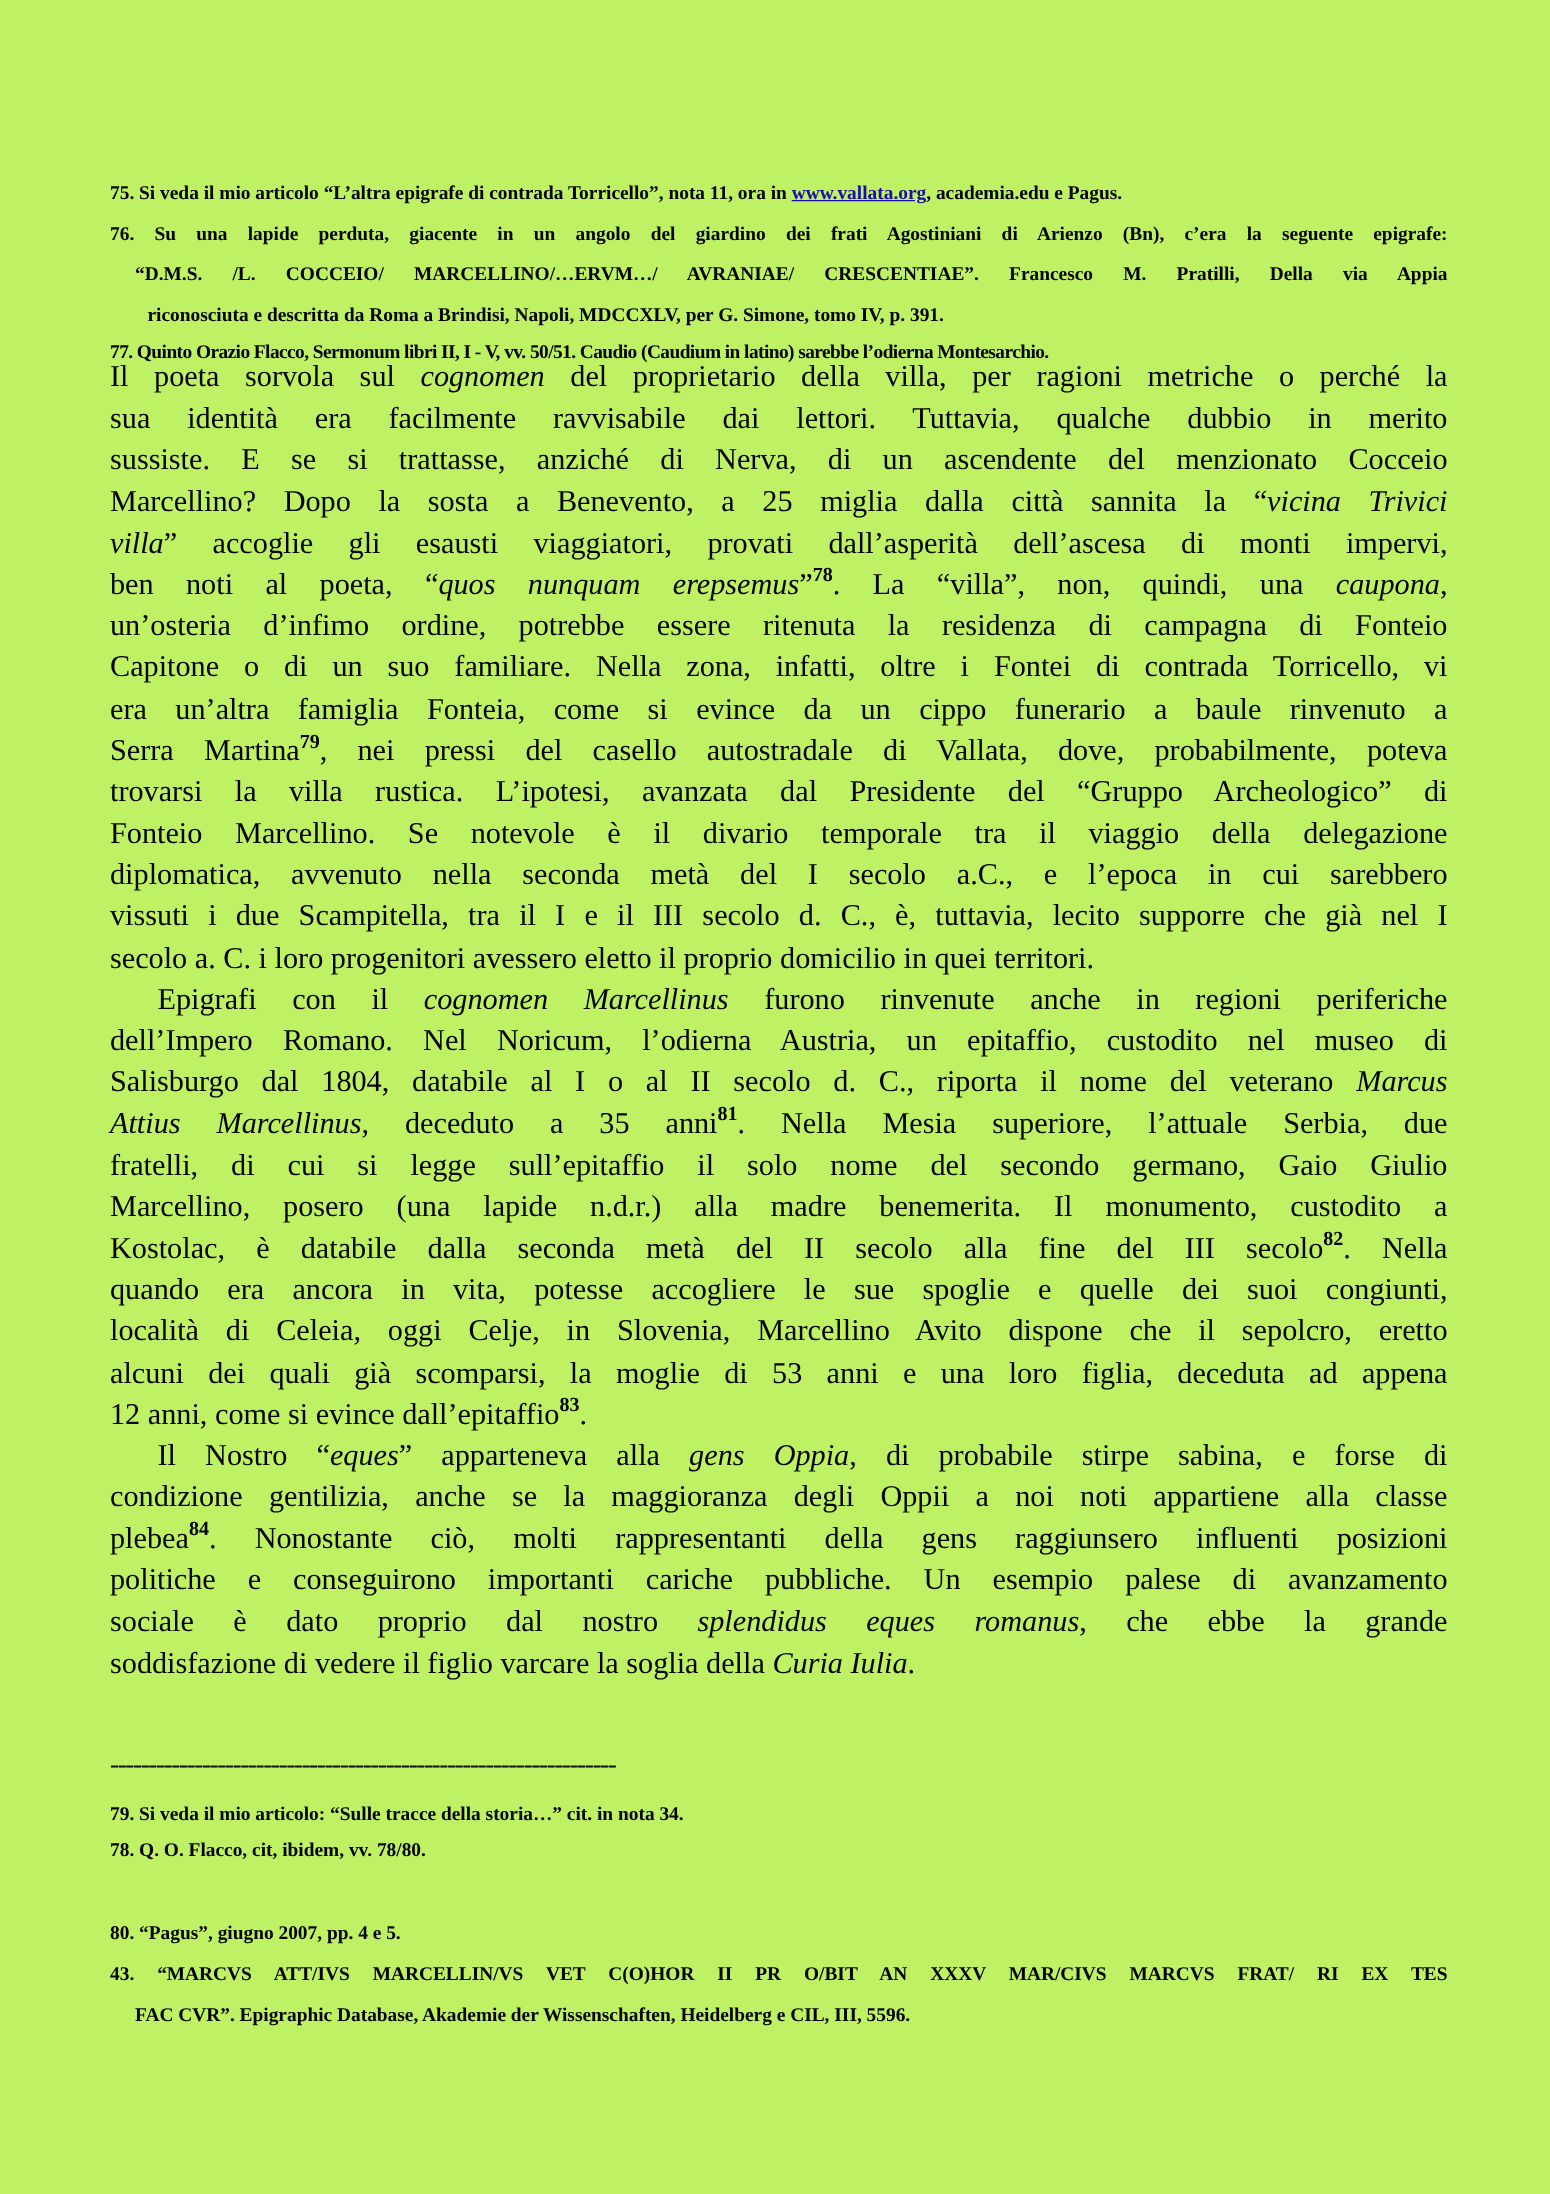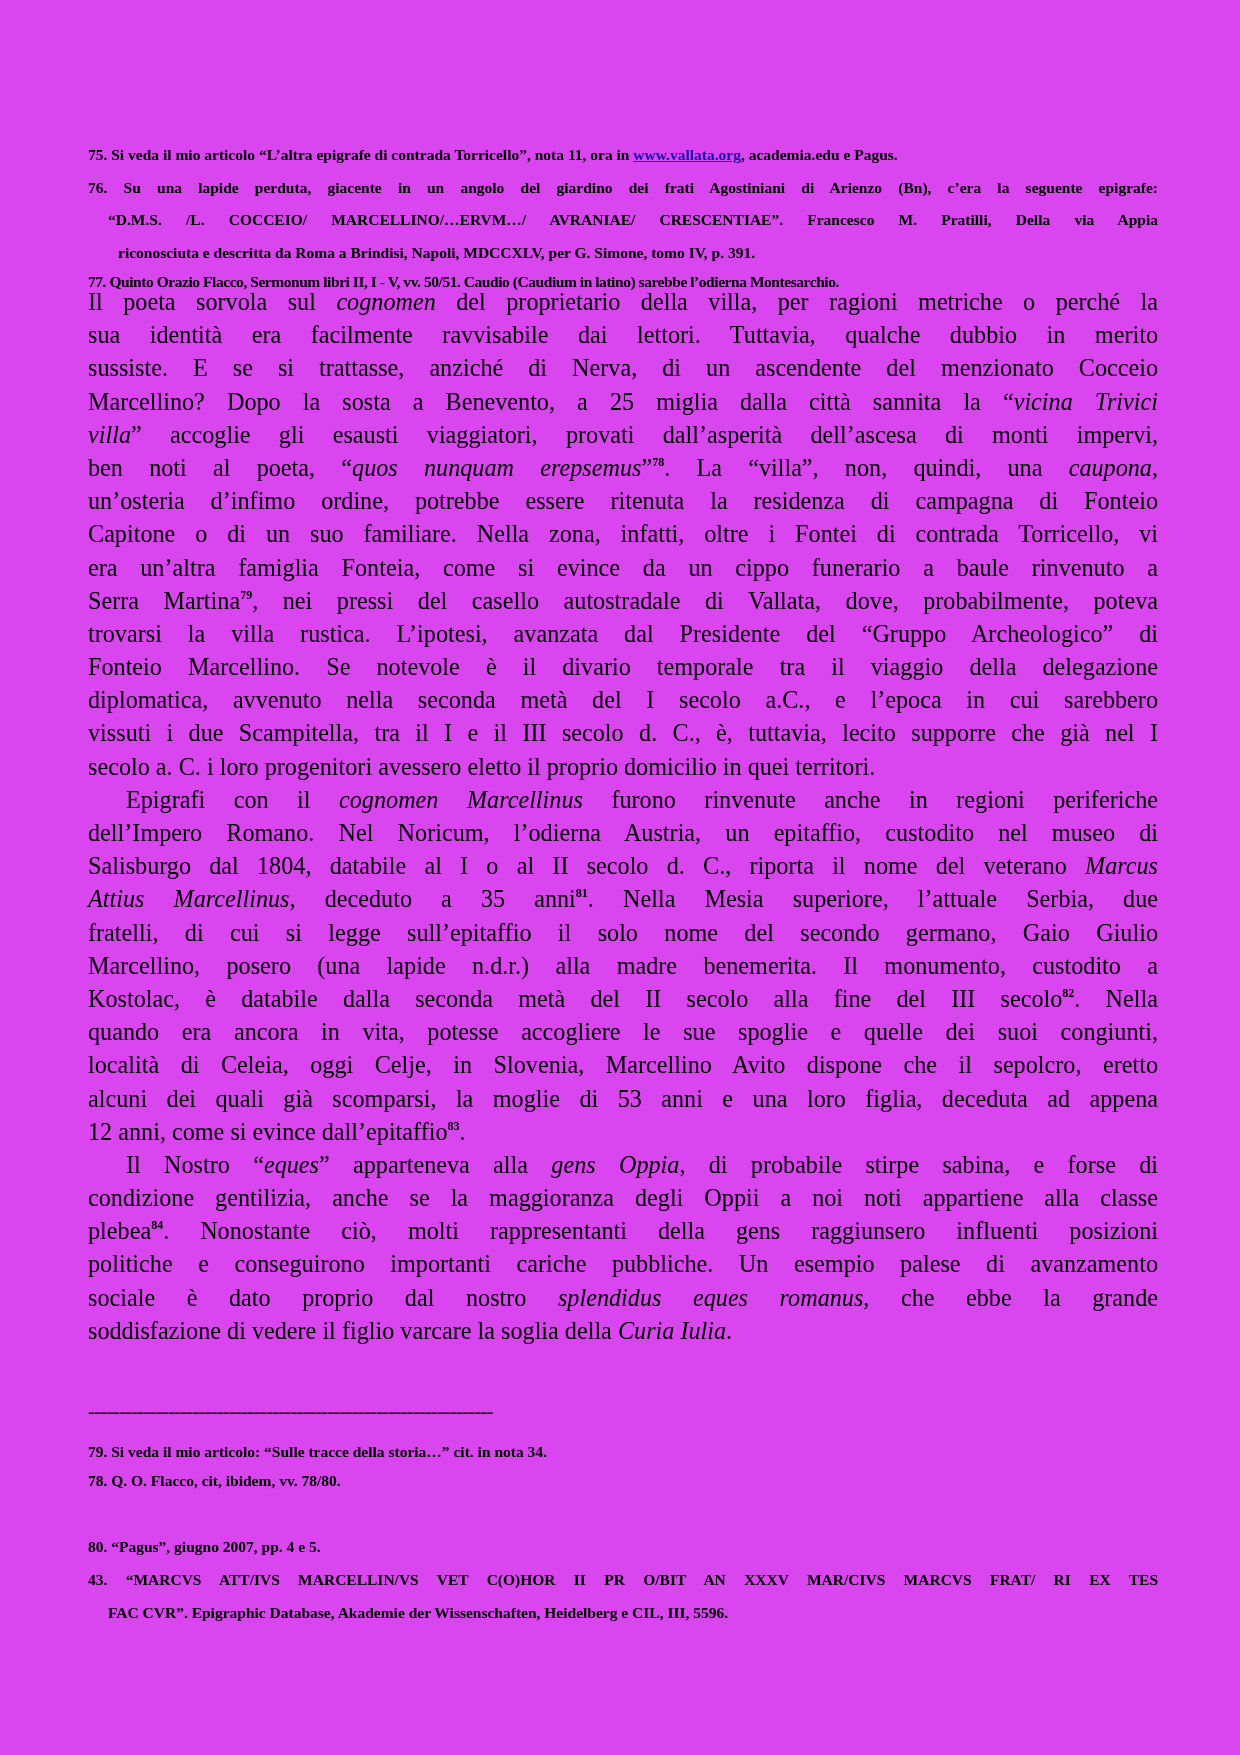--- a/index.html
+++ b/index.html
@@ -1,28 +1,28 @@
 <!DOCTYPE html>
 <html><head>
 <meta charset="utf-8">
 <style>
   html, body { margin: 0; padding: 0; background: #ffffff; }
   body { width: 1240px; height: 1755px; position: relative; overflow: hidden; color: #000; }
-  .page { position: absolute; left: 0; top: 0; width: 1240px; height: 1755px; background: #d946ef; }
+  .page { position: absolute; left: 0; top: 0; width: 1240px; height: 1755px; background: #bef264; }
 
   .fn { position: absolute; left: 88px; width: 1070px; font-family: "Liberation Serif", serif; font-weight: bold; font-size: 15.5px; color: #000; }
   .fn-line { position: absolute; white-space: nowrap; }
   .fn-j { text-align: justify; text-align-last: justify; white-space: normal; }
   .link { color: #1a0dab; text-decoration: underline; }
 
   .body { position: absolute; left: 88px; width: 1070px; font-family: "Liberation Serif", serif; font-size: 24.2px; line-height: 33.2px; color: #000; }
   .line { display: block; height: 33.2px; white-space: nowrap; text-align: justify; text-align-last: justify; }
   .line.last { text-align-last: left; }
   .indent { padding-left: 38px; }
-  sup { font-size: 12px; font-weight: bold; vertical-align: baseline; position: relative; top: -10px; line-height: 0; }
+  sup { font-size: 16px; font-weight: bold; vertical-align: baseline; position: relative; top: -10px; line-height: 0; }
   i { font-style: italic; }
   .sep-text { position: absolute; left: 88px; top: 1398px; font-family: "Liberation Serif", serif; font-size: 22px; letter-spacing: -1.2px; color: #111; white-space: nowrap; }
 </style>
 </head>
 <body>
 
 <div class="page">
 
   <div class="fn" style="top:0;">
     <div class="fn-line" style="top:146px; left:0;">

